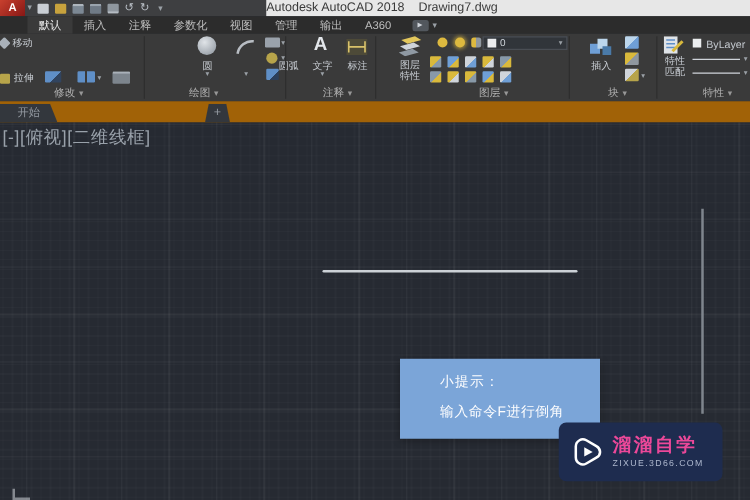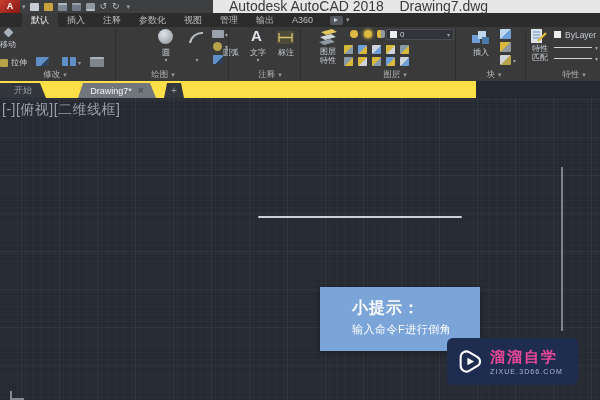--- a/index.html
+++ b/index.html
@@ -15,22 +15,22 @@
   .logo-caret { color:#9aa0a6; font-size:7px; margin:0 4px 0 2px; line-height:13px; }
   .qat { display:flex; align-items:center; gap:5px; }
   .qat-icon { width:9px; height:8px; border-radius:1px; background:#9aa0a6; }
   .qat-icon.i-new  { background:#c9ced4; }
   .qat-icon.i-open { background:#c7a23d; }
   .qat-icon.i-save { background:#7c8894; border-top:2px solid #aeb6be; }
   .qat-icon.i-saveas { background:#6f7a86; border-top:2px solid #9aa4ae; }
   .qat-icon.i-plot { background:#8f979f; border-bottom:2px solid #b5bcc3; }
   .qat-glyph { color:#b9bfc6; font-size:9px; line-height:9px; }
   .qat-caret { color:#9aa0a6; font-size:7px; margin-left:2px; }
-  .tb-title { flex:1; background:#e7e7e7; color:#3a3a3a; font-size:14px; line-height:13px;
-              padding-left:16px; white-space:pre; overflow:hidden; }
+  .tb-title { flex:1; background:#e7e7e7; color:#3a3a3a; font-size:10px; line-height:13px;
+              white-space:pre; overflow:hidden; }
 
   
   .tabbar { position:absolute; top:13px; left:0; width:600px; height:14px; background:#2c2c2c;
             display:flex; align-items:stretch; padding-left:22px; }
   .rtab { color:#bdbdbd; font-size:9px; line-height:14px; padding:0 9px; cursor:default; }
   .rtab.active { background:#3a3a3a; color:#ececec; }
   .media-btn { display:flex; align-items:center; gap:3px; margin-left:8px; }
   .media-icon { width:13px; height:9px; background:#52575d; border-radius:2px; position:relative; }
   .media-icon::after { content:""; position:absolute; left:4px; top:2px; border-left:4px solid #cfd4da;
                        border-top:2.5px solid transparent; border-bottom:2.5px solid transparent; }
@@ -87,21 +87,21 @@
   .bm3 { background:linear-gradient(135deg,#cfd4da 50%,#b7a44a 50%); }
 
   
   .ptext { position:absolute; font-size:8px; color:#c9ced4; text-align:center; width:22px; line-height:8px; }
   .colorrow { position:absolute; left:554px; top:2px; width:46px; height:11px; display:flex; align-items:center; gap:4px; overflow:hidden; }
   .colorrow .val { color:#c5cad0; font-size:8.5px; white-space:nowrap;text-align:right; }
   .ltype { position:absolute; left:554px; width:44px; height:9px; display:flex; align-items:center; gap:3px; }
   .ltype .line { flex:1; height:1.5px; background:#cfd4da; }
 
   
-  .filetabs { position:absolute; top:81px; left:0; width:476px; height:17px; background:#fde047; }
+  .filetabs { position:absolute; top:81px; left:0; width:600px; height:17px; background:#a16207; }
   .ftab { position:absolute; top:2px; height:15px; font-size:9px; display:flex; align-items:center; justify-content:center; }
   .ftab.start { left:0; width:46px; background:#33373d; color:#969ca4; clip-path:polygon(0 0,40px 0,46px 15px,0 15px); }
   .ftab.activef { left:78px; width:78px; background:#72777e; color:#f2f3f5; gap:6px;
                   clip-path:polygon(5px 0,72px 0,78px 15px,0 15px); }
   .ftab .close { color:#393d43; font-size:10px; line-height:10px; }
   .ftab.newtab { left:164px; width:20px; background:#33373d; color:#969ca4;
                  clip-path:polygon(3px 0,17px 0,20px 15px,0 15px); font-size:10px; }
 
   
   .canvas { position:absolute; top:98px; left:0; width:600px; height:302px; background-color:#262a32;
@@ -109,21 +109,21 @@
       repeating-linear-gradient(to right, rgba(255,255,255,0.05) 0 1px, transparent 1px 38px),
       repeating-linear-gradient(to bottom, rgba(255,255,255,0.05) 0 1px, transparent 1px 38px),
       repeating-linear-gradient(to right, rgba(255,255,255,0.018) 0 1px, transparent 1px 7.6px),
       repeating-linear-gradient(to bottom, rgba(255,255,255,0.018) 0 1px, transparent 1px 7.6px);
     background-position: 21px 0, 0 1px, 2px 0, 0 3px; }
   .vp-label { position:absolute; left:2px; top:3px; color:#99a1aa; font-size:14px; letter-spacing:.5px; }
   .hline { position:absolute; left:258px; top:118px; width:204px; height:2px; background:#ccd1d6; border-radius:1px; }
   .vline { position:absolute; left:561px; top:69px; width:2px; height:164px; background:#7f858d; }
   .tooltip { position:absolute; left:320px; top:189px; width:160px; height:64px; background:#7ba5d8;
              box-shadow:0 2px 6px rgba(0,0,0,.35); }
-  .tooltip .t1 { position:absolute; left:32px; top:11px; color:#fdfdfe; font-size:16px; letter-spacing:1px;font-weight:bold; }
+  .tooltip .t1 { position:absolute; left:32px; top:11px; color:#fdfdfe; font-size:11px; letter-spacing:1px; }
   .tooltip .t2 { position:absolute; left:32px; top:35px; color:#fdfdfe; font-size:11px; letter-spacing:.5px; }
   .watermark { position:absolute; left:447px; top:240px; width:131px; height:47px; background:#1e2c4f;
                border-radius:6px; display:flex; align-items:center; padding-left:9px; gap:7px; }
   .wm-text .brand { color:#ec4899; font-size:15px; font-weight:bold; letter-spacing:2px; line-height:16px; }
   .wm-text .site { color:#aeb8ce; font-size:7px; letter-spacing:1.1px; margin-top:3px; }
   .ucs { position:absolute; left:10px; top:293px; width:14px; height:9px;
          border-left:2px solid rgba(225,230,236,.5); border-bottom:2px solid rgba(225,230,236,.5); }
 </style>
 </head>
 <body>
@@ -158,21 +158,21 @@
     <div class="rtab">输出</div>
     <div class="rtab">A360</div>
     <div class="media-btn">
       <span class="media-icon"></span>
       <span class="media-caret">▾</span>
     </div>
   </div>
 
   <div class="ribbon">
 
-    <div class="mrow" style="left:0;top:2px;flex-direction:column;">
+    <div class="mrow" style="left:0;top:2px;">
       <span class="mini-icon mi-move"></span>
       <span>移动</span>
     </div>
     <div class="mrow" style="left:0;top:30px;margin-top:40px;">
       <span class="mini-icon mi-copy"></span>
       <span>复制</span>
     </div>
     <div class="mrow" style="left:0;top:30px;">
       <span class="mini-icon mi-stretch"></span>
       <span>拉伸</span>
@@ -289,24 +289,20 @@
     <div class="plabel" style="left:548px;width:52px;">
       <span>特性</span>
       <span class="caret">▾</span>
     </div>
   </div>
 
   <div class="filetabs">
     <div class="ftab start">
       <span>开始</span>
     </div>
-    <div class="ftab activef">
-      <span>Drawing7*</span>
-      <span class="close">×</span>
-    </div>
     <div class="ftab newtab">
       <span>+</span>
     </div>
   </div>
 
   <div class="canvas">
     <div class="vp-label">[-][俯视][二维线框]</div>
     <div class="hline"></div>
     <div class="vline"></div>
     <div class="ucs"></div>

